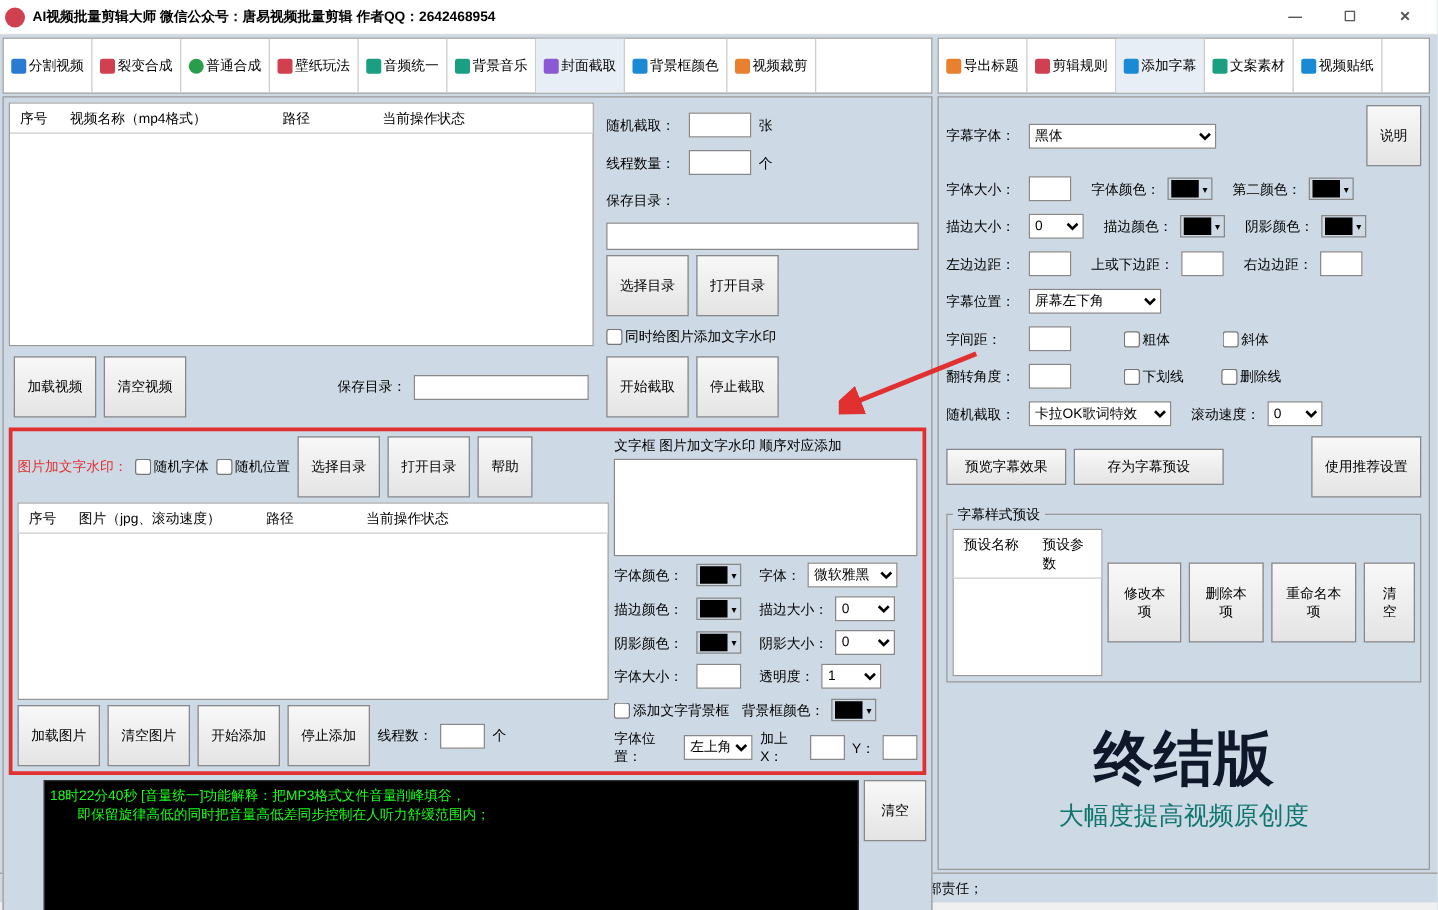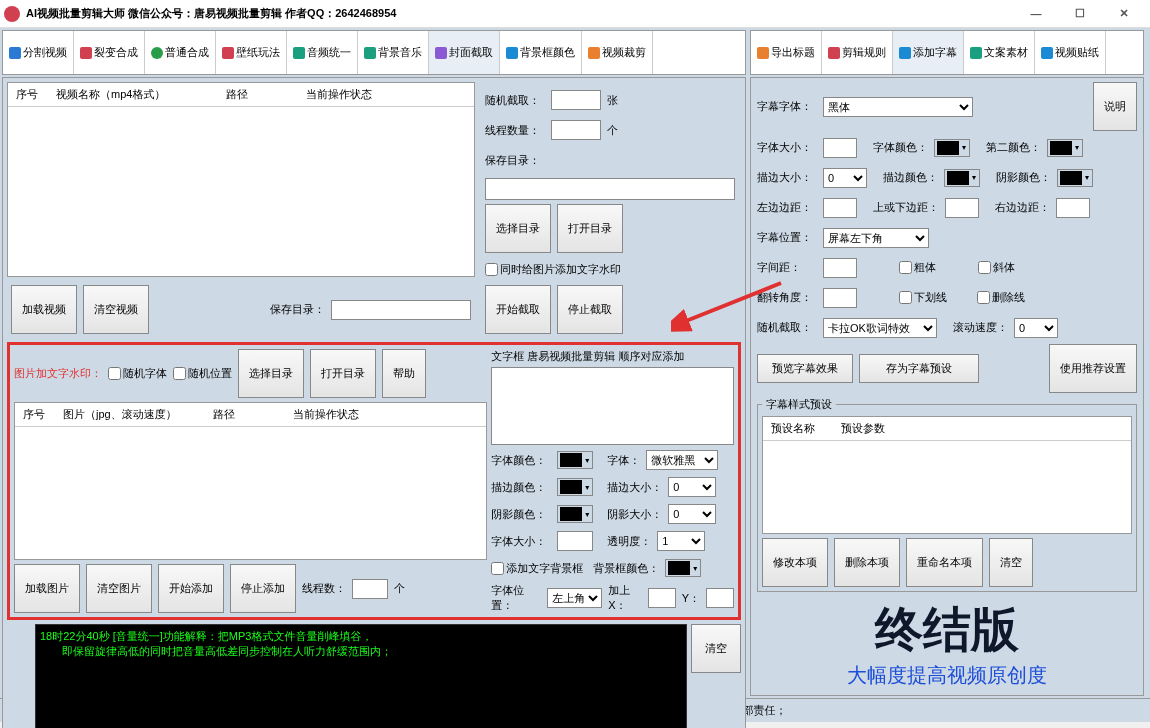--- a/index.html
+++ b/index.html
@@ -39,27 +39,27 @@
 .redbox { border: 3px solid #e03030; padding: 4px; display: flex; gap: 4px; height: 278px; }
 .img-left { width: 476px; display: flex; flex-direction: column; gap: 4px; }
 .img-list { flex: 1; background: #fff; border: 1px solid #999; }
 .img-right { flex: 1; display: flex; flex-direction: column; gap: 4px; }
 .textbox-panel { display: flex; flex-direction: column; gap: 3px; }
 .log-area { height: 108px; display: flex; gap: 4px; margin-left: 28px; }
 .log { flex: 1; background: #000; color: #1aff1a; padding: 4px; font-size: 11px; border: 1px solid #333; overflow-y: auto; }
 .log-side { width: 50px; display: flex; flex-direction: column; gap: 4px; }
 .brand { flex: 1; display: flex; flex-direction: column; align-items: center; justify-content: center; }
 .brand-big { font-size: 48px; color: #0f172a; font-weight: bold; font-family: KaiTi, serif; }
-.brand-sub { font-size: 20px; color: #1d4ed8; font-family: KaiTi, serif; }
+.brand-sub { font-size: 20px; color: #0f766e; font-family: KaiTi, serif; }
 .statusbar { height: 24px; background: #cdd9e5; border-top: 1px solid #999; display: flex; align-items: center; padding: 0 6px; gap: 4px; }
 .subtitle-panel { flex: 1; padding: 6px; display: flex; flex-direction: column; gap: 6px; overflow-y: auto; }
 .color-swatch { width: 36px; height: 18px; border: 1px solid #888; display: inline-flex; align-items: center; }
 .color-swatch .c { width: 22px; height: 14px; margin-left: 2px; }
 .color-swatch .arrow { width: 10px; text-align: center; font-size: 8px; }
-.preset-panel { border: 1px solid #999; padding: 4px; display: flex; flex-direction: column; gap: 4px; }
+.preset-panel { border: 1px solid #999; padding: 4px; display: flex; flex-direction: row; gap: 4px; }
 .preset-list { height: 118px; background: #fff; border: 1px solid #999; }
 .arrow-svg { position: absolute; left: 668px; top: 200px; pointer-events: none; z-index: 10; }
 fieldset { border: 1px solid #999; padding: 4px; }
 legend { padding: 0 4px; }
 .cb { display: flex; align-items: center; gap: 2px; }
 </style>
 </head>
 <body>
 
 <div class="titlebar">
@@ -192,21 +192,21 @@
             <button class="btn">清空图片</button>
             <button class="btn">开始添加</button>
             <button class="btn">停止添加</button>
             <span>线程数：</span>
             <input type="text" class="inp-sm" style="width: 36px;">
             <span>个</span>
           </div>
         </div>
 
         <div class="img-right textbox-panel">
-          <span>文字框 唐易视频批量剪辑 顺序对应添加</span>
+          <span>文字框 图片加文字水印 顺序对应添加</span>
           <textarea style="flex: 1 1 0%; resize: none;"></textarea>
           <div class="frow">
               <span class="fld">字体颜色：</span>
               <span class="color-swatch">
                 <span class="c" style="background:#000"></span>
                 <span class="arrow">▾</span>
               </span>
               <span style="margin-left:8px">字体：</span>
               <select style="width:72px"><option>微软雅黑</option></select>
             </div>

